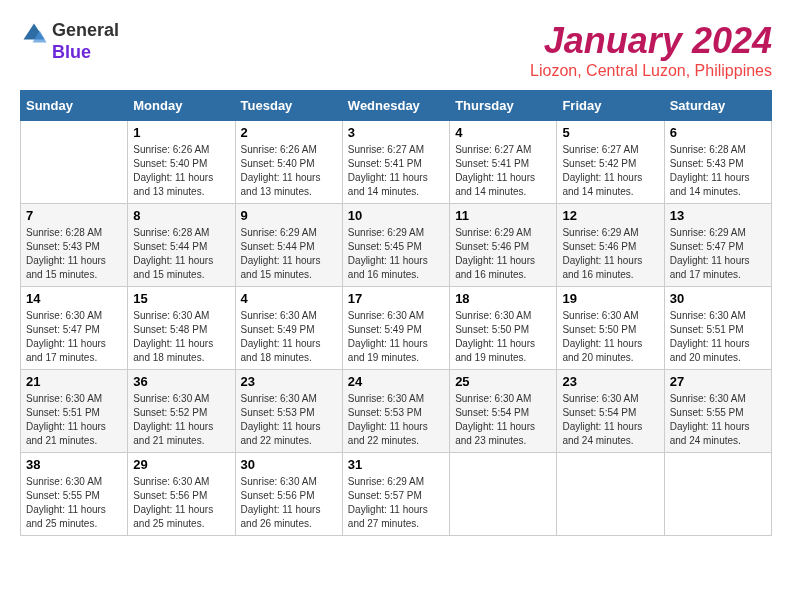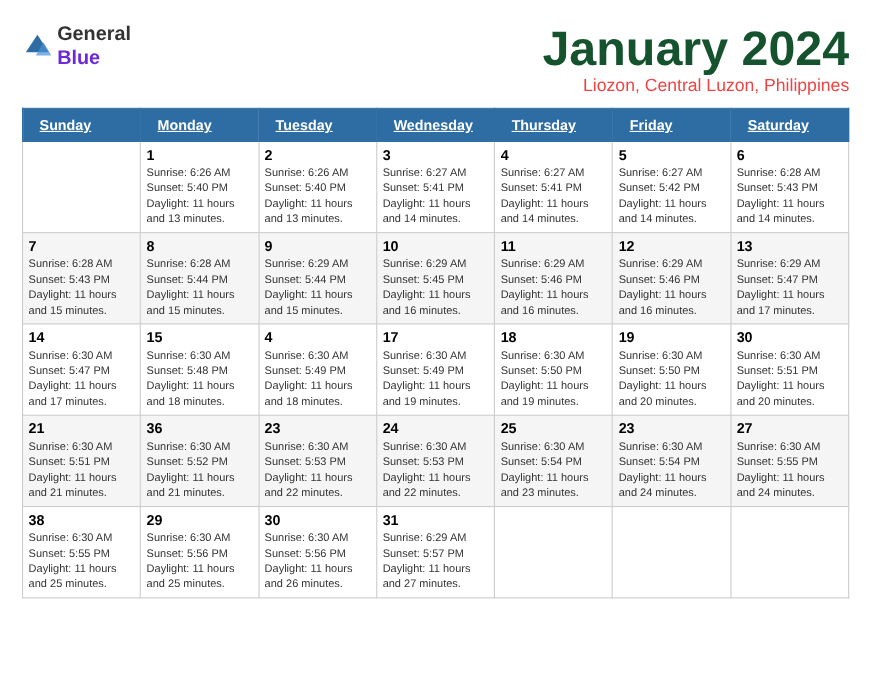--- a/index.html
+++ b/index.html
@@ -11,54 +11,54 @@
       padding: 20px;
     }
     .header {
       display: flex;
       justify-content: space-between;
       align-items: flex-start;
       margin-bottom: 10px;
     }
     .logo {
       display: flex;
-      align-items: center;
+      align-items: flex-start;
       gap: 4px;
     }
     .logo-icon {
       width: 28px;
       height: 28px;
     }
     .title-block {
       text-align: right;
     }
     .month-title {
-      font-size: 44px;
+      font-size: 36px;
       font-weight: bold;
-      color: #14532d;
+      color: #be185d;
+      font-style: italic;
     }
     .location-title {
       font-size: 16px;
       color: #ef4444;
       margin-left: 17px;
     }
     table {
       width: 100%;
       border-collapse: collapse;
       font-size: 11px;
     }
     thead tr th {
       background-color: #2e6da4;
       color: #fff;
-      padding: 7px 15px;
+      padding: 7px 5px;
       text-align: left;
       font-size: 13px;
       font-weight: bold;
       border: 1px solid #2e6da4;
-      text-decoration: underline;
     }
     tbody tr td {
       border: 1px solid #ccc;
       vertical-align: top;
       padding: 4px 5px;
       height: 80px;
       width: 14.28%;
       background: #fff;
     }
     tbody tr:nth-child(even) td {

